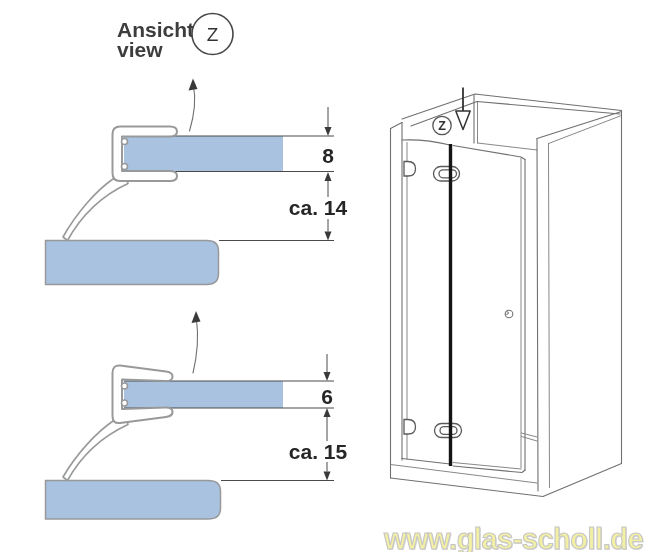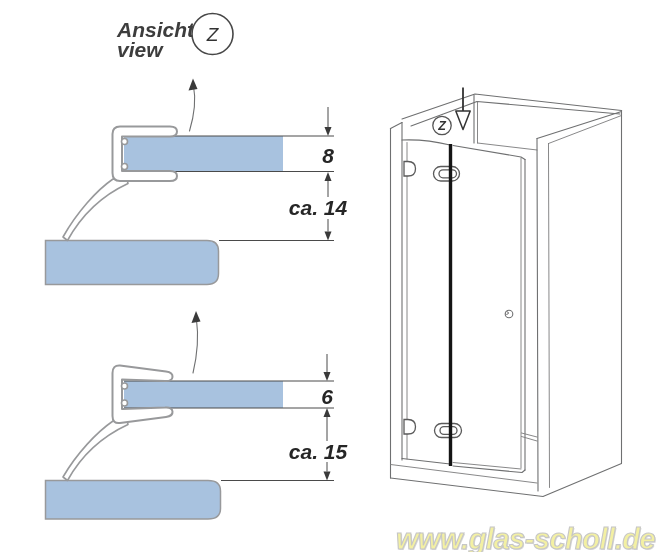--- a/index.html
+++ b/index.html
@@ -1,37 +1,37 @@
 <!DOCTYPE html>
 <html><head>
 <meta charset="utf-8">
 <style>
   html,body{margin:0;padding:0;background:#ffffff;}
   .canvas{position:relative;width:665px;height:552px;background:#fff;overflow:hidden;
-          font-family:"Liberation Sans",sans-serif;font-style:italic;}
+          font-family:"Liberation Sans",sans-serif;}
   svg{position:absolute;left:0;top:0;}
 
   
   .ln  {stroke:#6f7071;stroke-width:1.1;fill:none;stroke-linecap:round;stroke-linejoin:round;}
   .lnt {stroke:#7a7b7c;stroke-width:0.9;fill:none;stroke-linecap:round;}
   .pf  {stroke:#98999b;stroke-width:2;fill:#ffffff;stroke-linejoin:round;}
   .pf2 {stroke:#98999b;stroke-width:1.6;fill:#ffffff;stroke-linejoin:round;}
   .dim {stroke:#4a4a4a;stroke-width:1;fill:none;}
   .arr {fill:#3a3a3a;stroke:none;}
   .hw  {stroke:#5a5a5a;stroke-width:1.3;fill:#ffffff;}
   .thick{stroke:#151515;stroke-width:3.4;fill:none;}
 
   
   .t-label{font-size:21px;font-weight:600;fill:#3d3d3d;}
   .t-dim  {font-size:21px;font-weight:600;fill:#262626;}
   .t-z    {font-size:19px;font-weight:500;fill:#333;text-anchor:middle;}
   .t-z3   {font-size:12.5px;font-weight:600;fill:#333;text-anchor:middle;}
 
   .watermark{
-    position:absolute;left:396px;top:523px;white-space:nowrap;
+    position:absolute;left:384px;top:523px;white-space:nowrap;
     font-size:29px;font-weight:bold;letter-spacing:-0.5px;
     color:#f3f0a3;-webkit-text-stroke:1.1px #c6c6c6;
     text-shadow:1px 1px 0 #d9d9d9;
   }
 </style>
 </head>
 <body>
 
 <div class="canvas">
 <svg width="665" height="559" viewBox="0 0 665 559">

